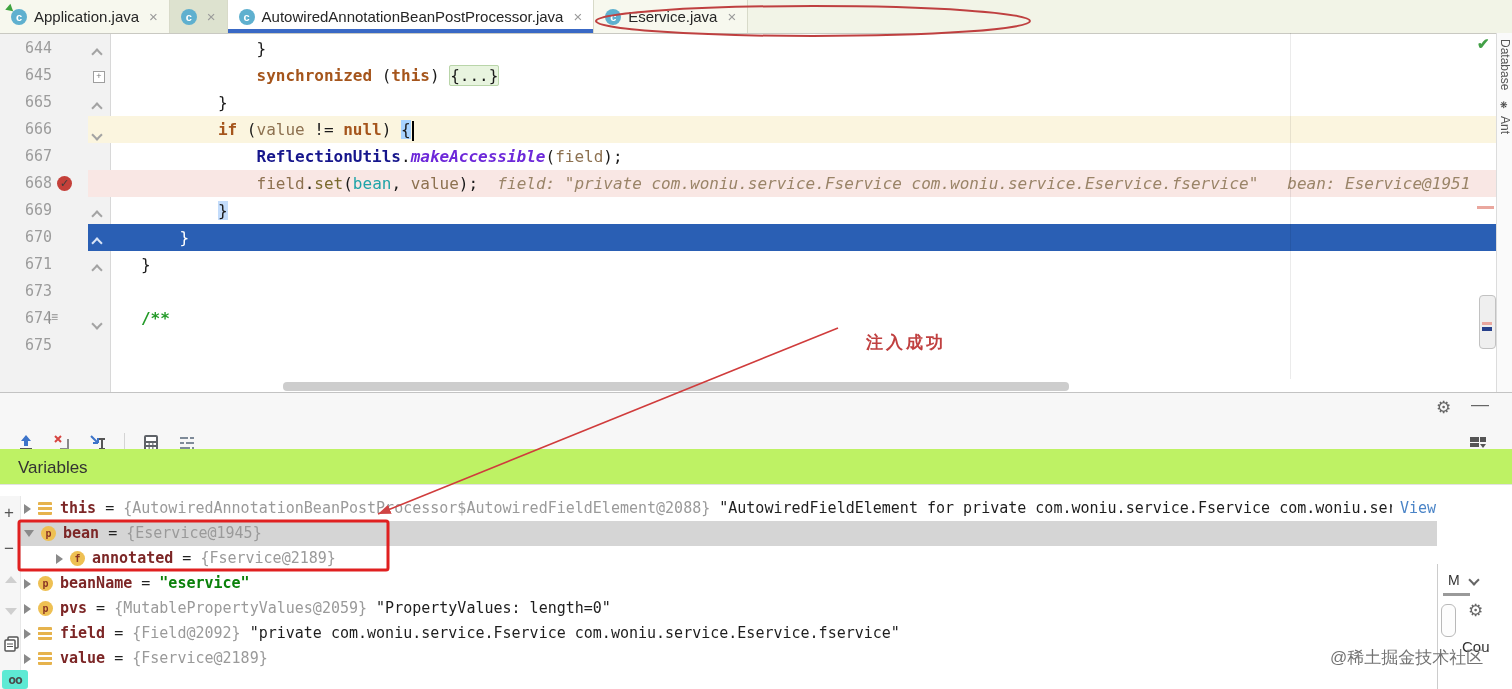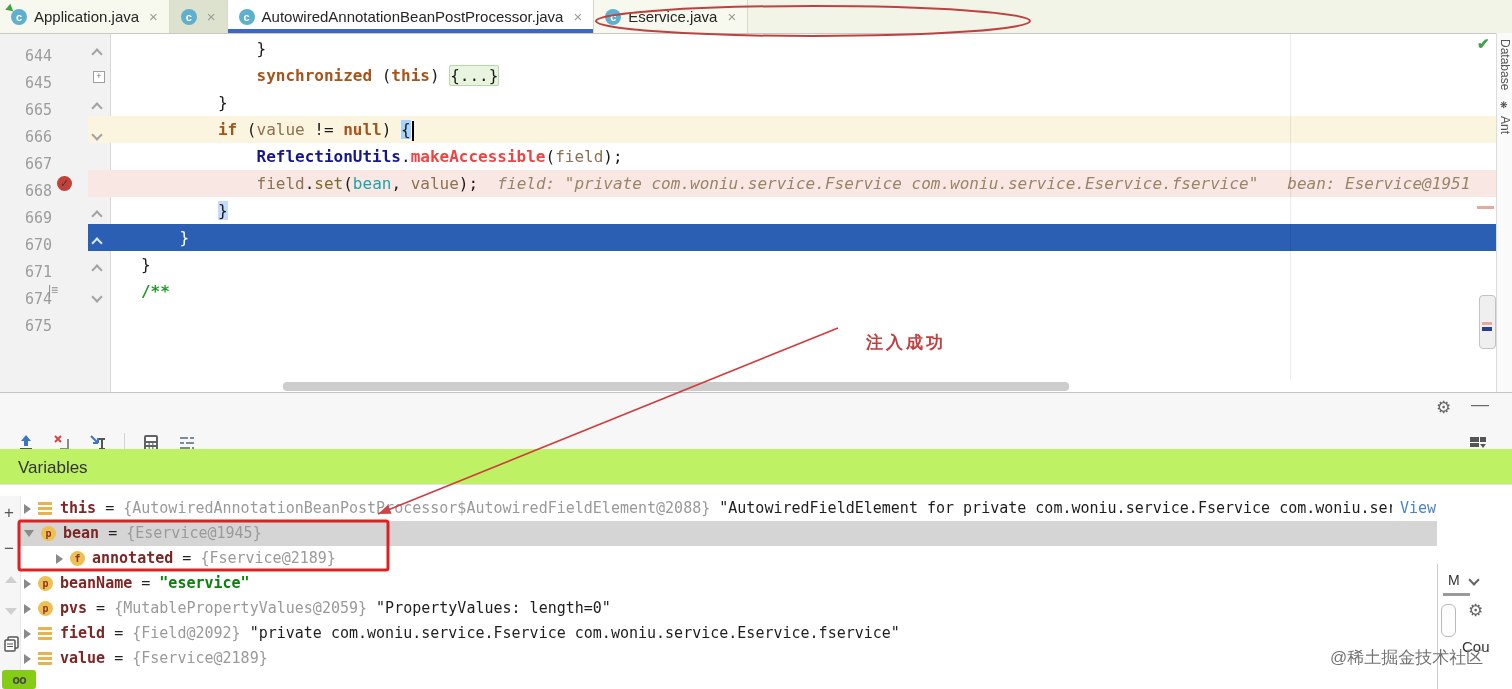--- a/index.html
+++ b/index.html
@@ -19,39 +19,39 @@
   
   #editor{position:absolute;left:0;top:33px;width:1496px;height:359px;background:#fff;overflow:hidden}
   #gutter-strip{position:absolute;left:0;top:0;width:110px;height:100%;background:#f2f2f2;
     border-right:1px solid #d8d8d8}
   #editor-lines{position:absolute;left:0;top:2px;width:100%}
   .ed-row{position:relative;height:27px}
   .rowbg{position:absolute;left:88px;right:0;top:0;height:27px}
   .ed-row.cur .rowbg{background:#fbf5df}
   .ed-row.bp .rowbg{background:#f9e7e4}
   .ed-row.exec .rowbg{background:#2a5fb4}
-  .lnum{position:absolute;left:0;top:8px;width:52px;text-align:right;
+  .lnum{position:absolute;left:0;top:0;width:52px;text-align:right;
     font:15px/27px "DejaVu Sans Mono",monospace;color:#9c9c9c}
   .bp-dot{position:absolute;left:57px;top:6px;width:15px;height:15px;border-radius:50%;
     background:#c4403a;color:#3c3c3c;font-size:11px;line-height:15px;text-align:center;z-index:3}
   .doc-ic{position:absolute;left:48px;top:5px;color:#8f8f8f;font-size:12px;z-index:3}
   .fold-ic{position:absolute;left:93px;top:9px;z-index:3}
   .chev{display:inline-block;width:6px;height:6px;border-left:2px solid #a3a3a3;border-bottom:2px solid #a3a3a3}
   .chev.down{transform:rotate(-45deg)}
   .chev.up{transform:rotate(135deg)}
   .ed-row.exec .chev{border-color:#d9e4f6}
   .foldplus{width:10px;height:10px;border:1px solid #9e9e9e;font-size:9px;line-height:9px;
     text-align:center;color:#777;background:#fff}
   .code{position:absolute;left:112px;top:0;white-space:pre;z-index:2;
     font:16px/27px "DejaVu Sans Mono",monospace;color:#1a1a1a}
   .c-d{color:#1a1a1a}
   .c-w{color:#ffffff}
   .c-k{color:#a5551c;font-weight:bold}
   .c-cls{color:#16168c;font-weight:bold}
-  .c-m{color:#ef4444;font-weight:bold}
+  .c-m{color:#6d28d9;font-style:italic;font-weight:bold}
   .c-mc{color:#7a6a2e}
   .c-p{color:#8d7150}
   .c-tl{color:#20a4a8}
   .c-cm{color:#239a28;font-weight:bold}
   .c-hint{color:#9a8468;font-style:italic}
   .c-sel{background:#a8d3ff}
   .c-mb{background:#c3dcfb}
   .c-fold{background:#e8f4df;border:1px solid #b9d5a9;border-radius:2px}
   .c-caret{display:inline-block;width:2px;height:20px;background:#000;vertical-align:middle;margin-left:1px}
   #margin-guide{position:absolute;left:1290px;top:0;height:346px;width:1px;background:rgba(0,0,0,.08);z-index:4}
@@ -79,21 +79,21 @@
   #layout-ic{position:absolute;left:1468px;top:7px}
   #dbg-varheader{position:absolute;left:0;top:56px;width:100%;height:35px;border-bottom:1px solid #e2e2e2;
     font-size:17px;color:#333;background:#bef264}
   #variables-title{position:absolute;left:18px;top:9px}
   #dbg-body{position:absolute;left:0;top:103px;width:100%;height:194px}
   #left-strip{position:absolute;left:0;top:0;width:20px;height:100%;background:#f6f6f6;border-right:1px solid #e8e8e8}
   .strip-ic{position:absolute;left:4px;color:#555;font-size:17px;line-height:17px}
   .strip-chev{position:absolute;left:5px;width:0;height:0;border-left:6px solid transparent;border-right:6px solid transparent}
   .strip-chev.up{border-bottom:7px solid #cfcfcf}
   .strip-chev.down{border-top:7px solid #cfcfcf}
-  #oo-box{position:absolute;left:2px;top:174px;width:34px;height:19px;background:#84cc16;border-radius:3px;
+  #oo-box{position:absolute;left:2px;top:174px;width:26px;height:19px;background:#5eead4;border-radius:3px;
     color:#4a4a4a;font:bold 13px/19px "DejaVu Sans Mono",monospace;text-align:center;letter-spacing:-1px}
   #var-rows{position:absolute;left:20px;top:0;width:1417px}
   .var-row{position:relative;height:25px;font:15px/25px "DejaVu Sans Mono",monospace;display:flex;
     align-items:center;white-space:pre;overflow:hidden}
   .var-row.sel{background:#d5d5d5}
   .expander{width:0;height:0;display:inline-block;margin-right:7px;flex:0 0 auto}
   .expander.collapsed{border-top:5px solid transparent;border-bottom:5px solid transparent;border-left:7px solid #8a8a8a}
   .expander.expanded{border-left:5px solid transparent;border-right:5px solid transparent;border-top:7px solid #8a8a8a}
   .vcirc{width:15px;height:15px;border-radius:50%;background:#eec053;color:#8a3324;font:bold 10px/15px "DejaVu Sans Mono",monospace;
     text-align:center;margin-right:7px;flex:0 0 15px}
@@ -197,20 +197,25 @@
         <div class="code"><span class="c-w">       }</span></div>
       </div>
       <div class="ed-row">
         <div class="rowbg"></div>
         <div class="lnum">671</div>
         <div class="fold-ic"><span class="chev up"></span></div>
         <div class="code"><span class="c-d">   }</span></div>
       </div>
       <div class="ed-row">
         <div class="rowbg"></div>
+        <div class="lnum">673</div>
+        <div class="code"></div>
+      </div>
+      <div class="ed-row">
+        <div class="rowbg"></div>
         <div class="lnum">674</div>
         <div class="doc-ic">|≡</div>
         <div class="fold-ic"><span class="chev down"></span></div>
         <div class="code"><span class="c-d">   </span><span class="c-cm">/**</span></div>
       </div>
       <div class="ed-row">
         <div class="rowbg"></div>
         <div class="lnum">675</div>
       </div>
     </div>

